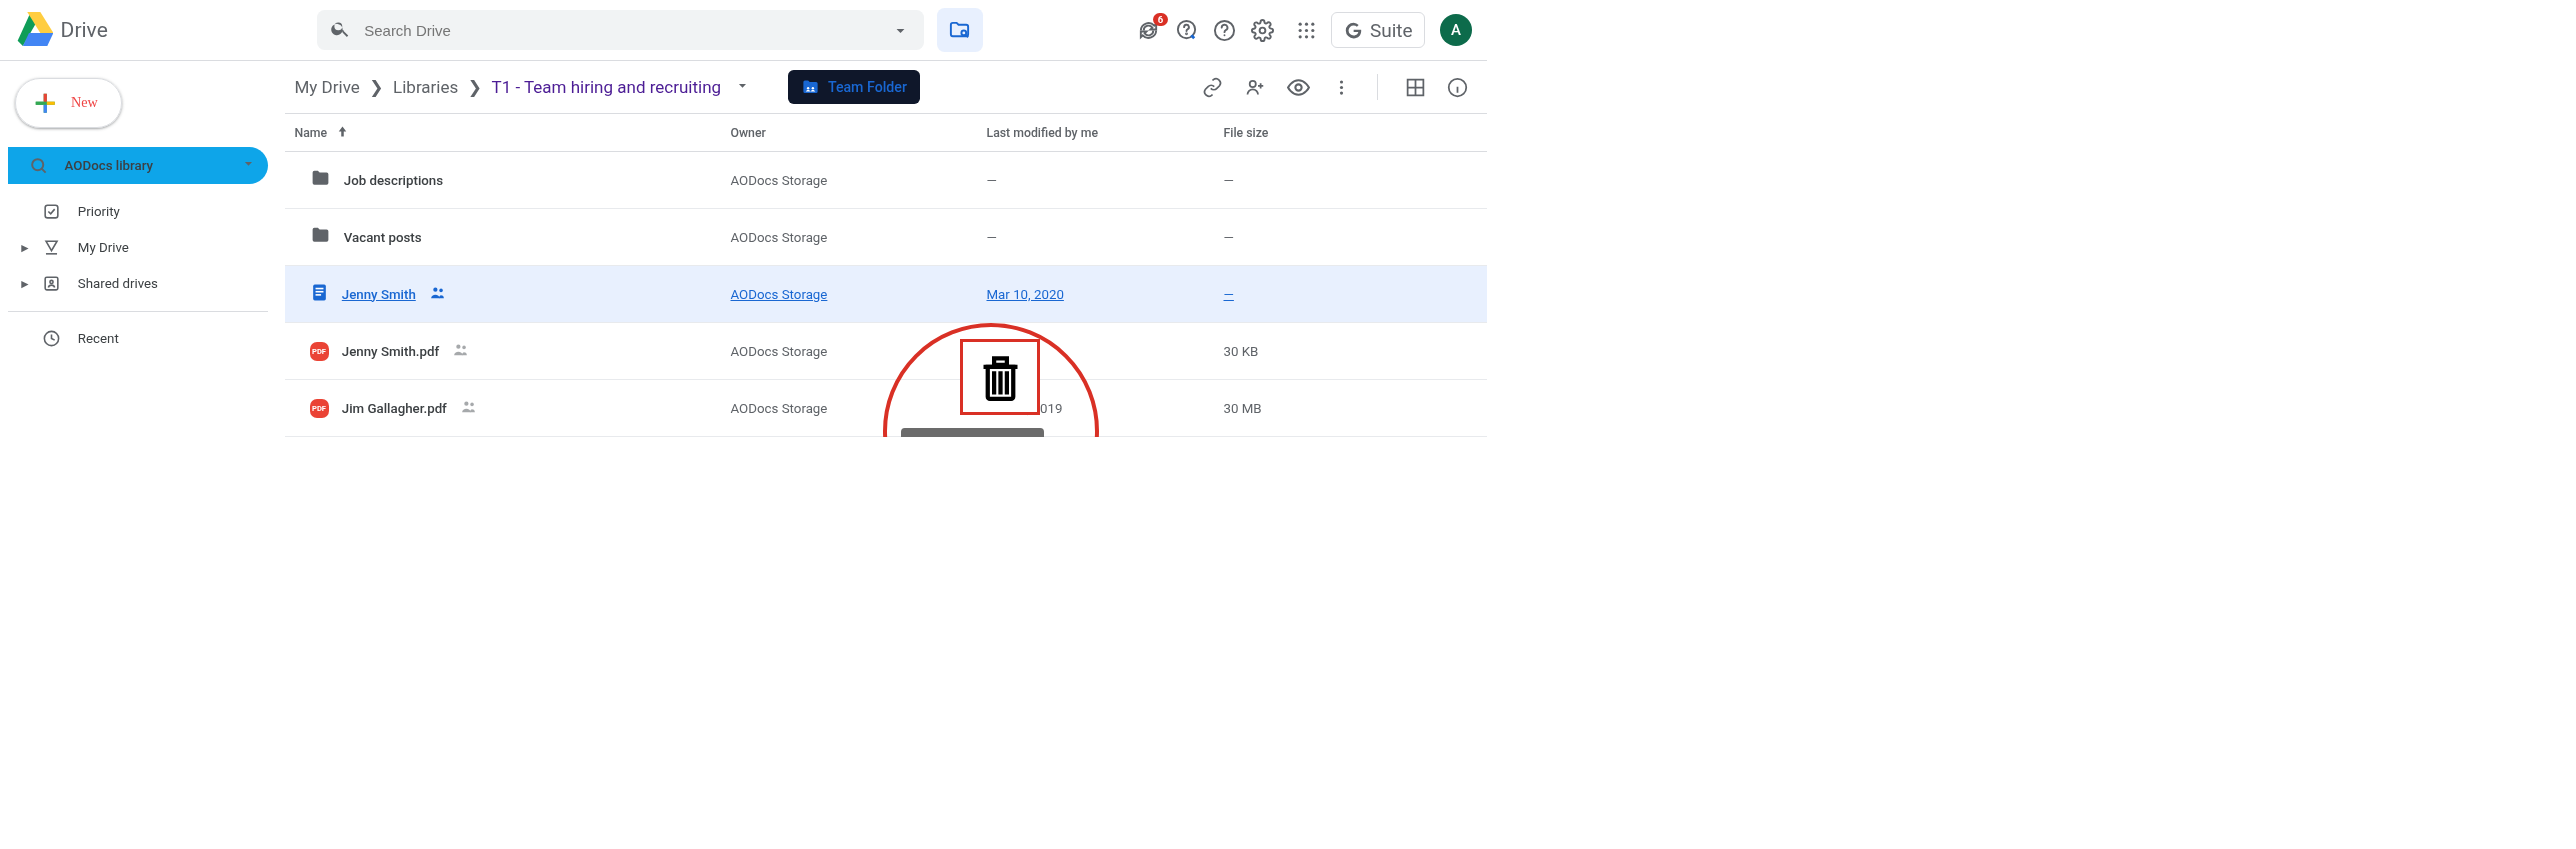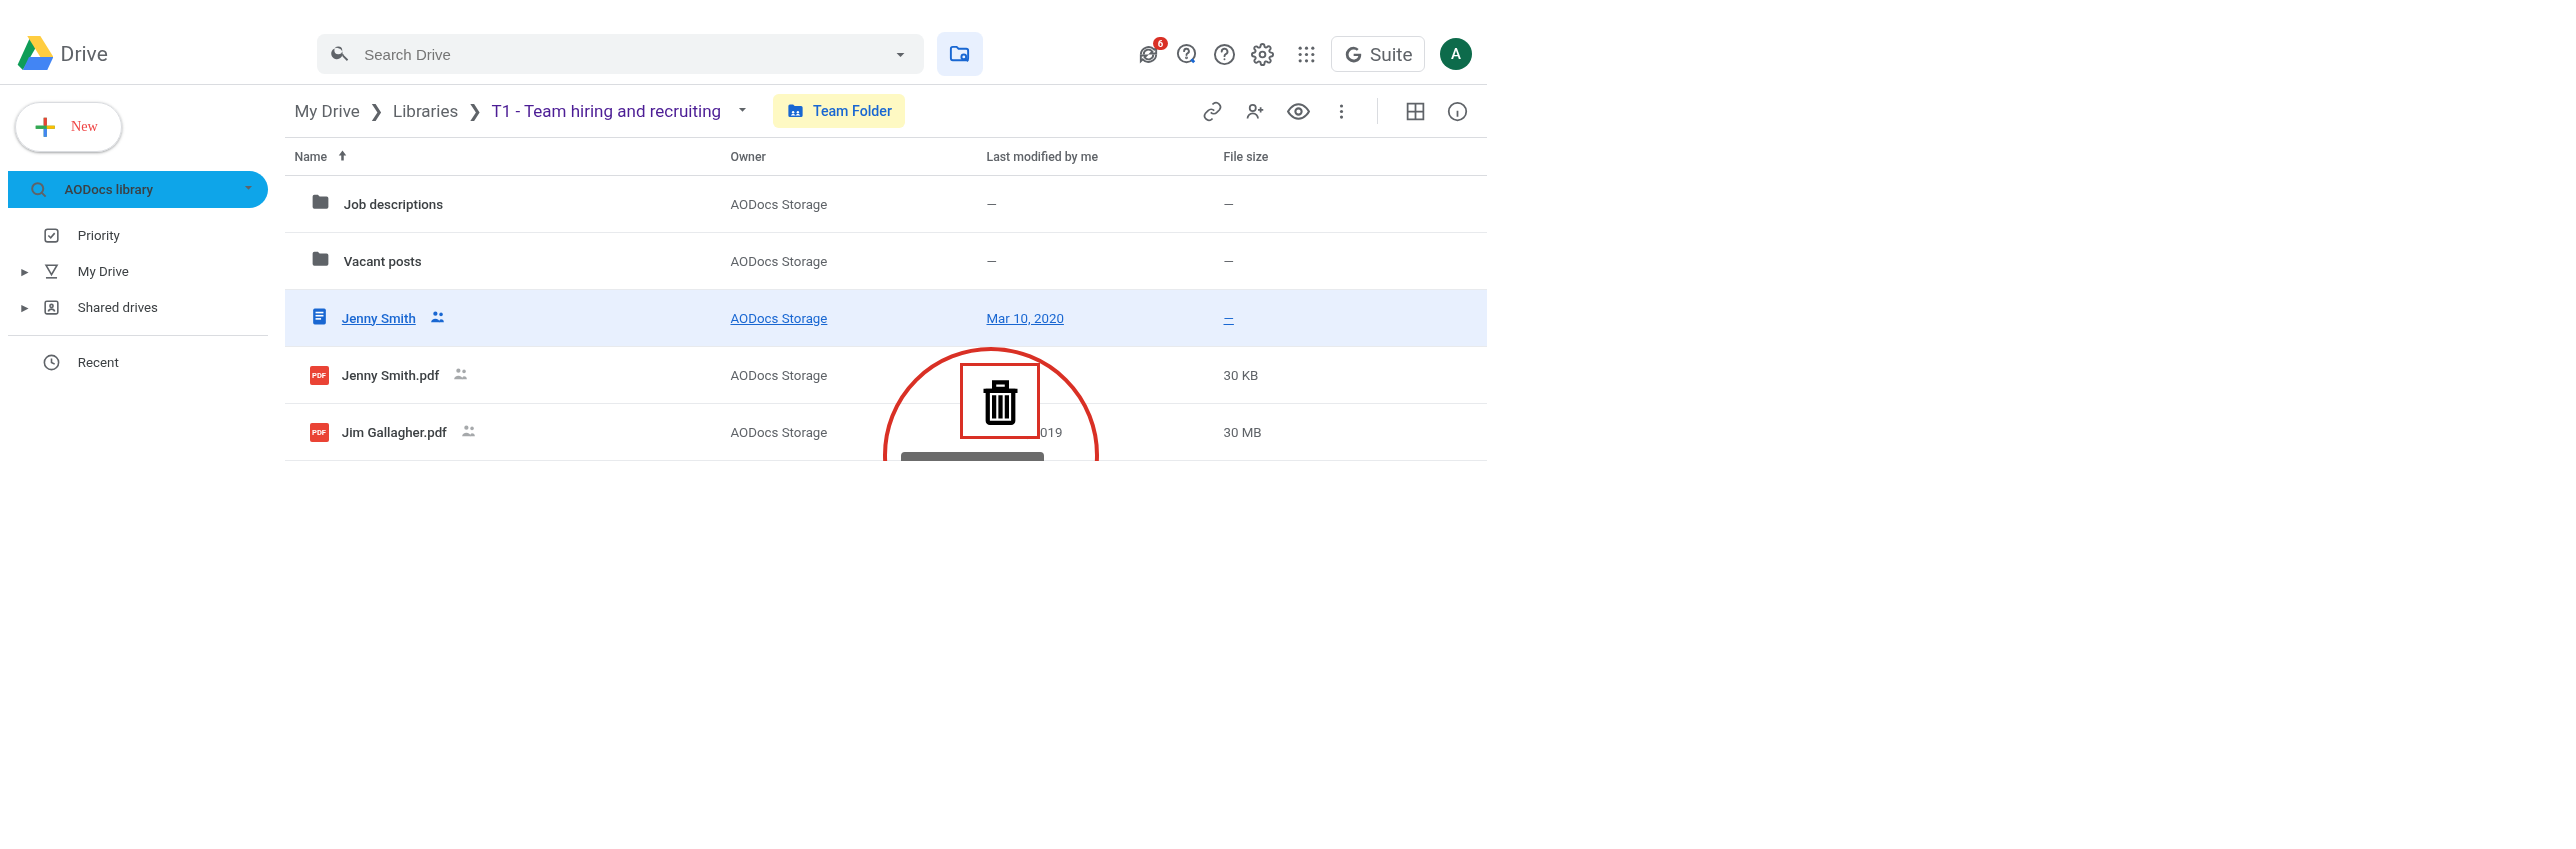--- a/index.html
+++ b/index.html
@@ -10,21 +10,20 @@
     background: #fff;
     width: 1487px;
   }
   .header {
     display: flex;
     align-items: center;
     height: 61px;
     padding: 0 15px;
     border-bottom: 0.9px solid #dadce0;
     gap: 7.6px;
-    margin-top: 24px;
   }
   .logo-area {
     display: flex;
     align-items: center;
     gap: 7.6px;
     width: 209px;
   }
   .product-name {
     font-size: 21px;
     color: #5f6368;
@@ -189,26 +188,26 @@
     font-size: 17px;
     color: #5f6368;
   }
   .breadcrumb .crumb { cursor: pointer; }
   .breadcrumb .current { color: #4c1d95; }
   .breadcrumb .sep { color: #5f6368; }
   .team-folder-chip {
     display: inline-flex;
     align-items: center;
     gap: 7.6px;
-    background: #fef9c3;
+    background: #0f172a;
     color: #1967d2;
     font-weight: 500;
     padding: 7.6px 13.3px;
     border-radius: 5.7px;
-    margin-left: 14px;
+    margin-left: 29px;
     font-size: 14.2px;
   }
   .toolbar-actions {
     display: flex;
     align-items: center;
     gap: 21px;
     margin-left: auto;
     color: #5f6368;
   }
   .toolbar-actions .divider {
@@ -259,21 +258,21 @@
   .folder-glyph { color:#5f6368;}
   .doc-glyph { color:#1967d2;}
   .row.selected .doc-glyph { color:#1967d2;}
   .pdf-glyph {
     width: 19px;
     height: 19px;
     background: #ea4335;
     color: #fff;
     font-size: 7.6px;
     font-weight: 700;
-    border-radius: 2px;
+    border-radius: 7px;
     display: inline-flex;
     align-items: center;
     justify-content: center;
     flex-shrink:0;
   }
   .callout-circle {
     position: absolute;
     width: 216px;
     height: 216px;
     border: 4.7px solid #d93025;

